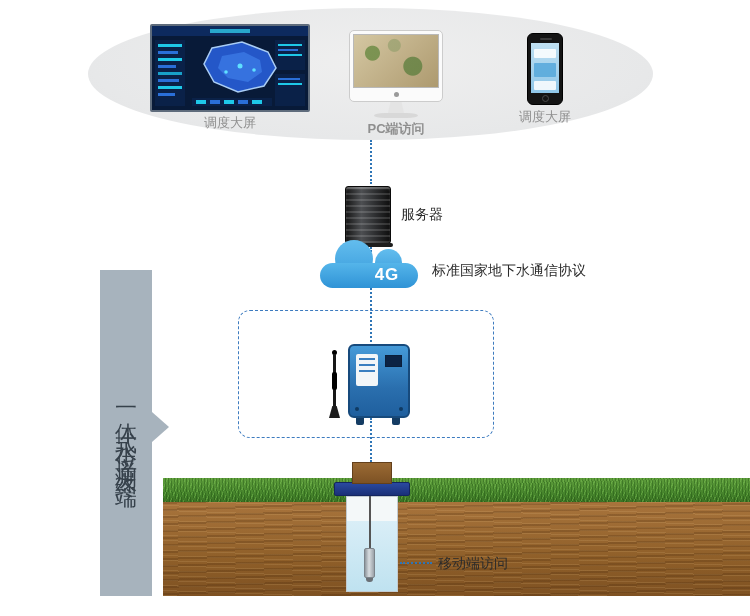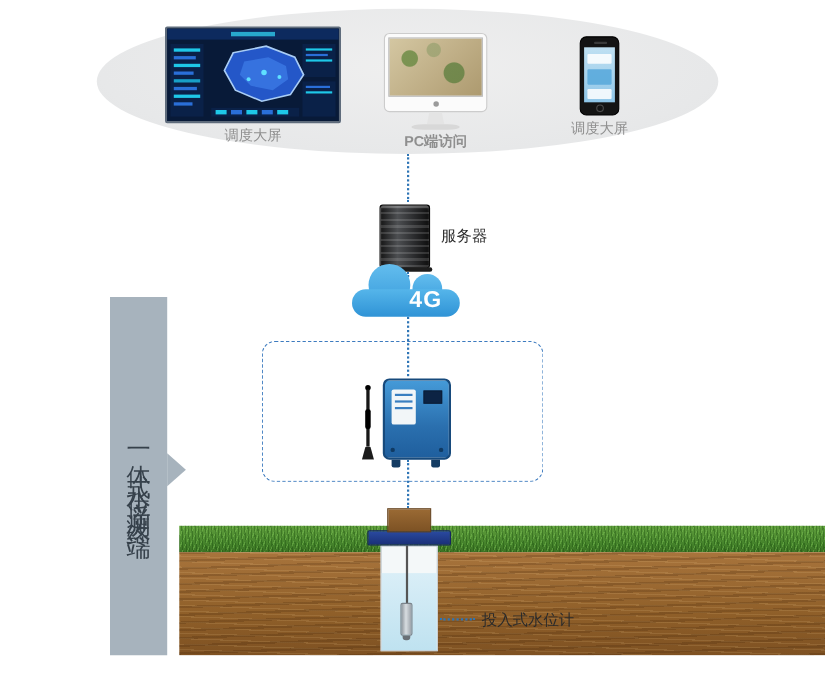--- a/index.html
+++ b/index.html
@@ -57,21 +57,21 @@
 
   
   .cloud { position:absolute; left:320px; top:250px; width:98px; height:40px; }
   .cloud-body { position:absolute; left:0; bottom:2px; width:98px; height:25px;
     background:linear-gradient(180deg,#55b5ea,#2f93d6); border-radius:13px; }
   .cloud-bump1 { position:absolute; left:15px; bottom:12px; width:38px; height:38px; border-radius:50%;
     background:linear-gradient(180deg,#63bdee,#3a9ddc); }
   .cloud-bump2 { position:absolute; right:16px; bottom:14px; width:27px; height:27px; border-radius:50%;
     background:linear-gradient(180deg,#63bdee,#3a9ddc); }
   .cloud-text { position:absolute; left:0; bottom:5px; width:98px; text-align:center;
-    color:#ffffff; font-size:21px; font-weight:bold; letter-spacing:1px;padding-left:36px; }
+    color:#ffffff; font-size:17px; font-weight:bold; letter-spacing:1px;padding-left:36px; }
 
   
   .dashed-box { position:absolute; left:238px; top:310px; width:256px; height:128px;
     border:1px dashed #3d7bbf; border-radius:12px; }
 
   
   .rtu { position:absolute; left:348px; top:344px; width:62px; height:74px;
     background:linear-gradient(180deg,#459ad8,#2a6fae 60%,#1f5f9e); border:2px solid #174a7c; border-radius:6px; }
   .rtu-panel { position:absolute; left:6px; top:8px; width:22px; height:32px; background:#f2f6f8; border-radius:2px; }
   .rtu-panel i { display:block; height:2px; margin:4px 3px 0; background:#3a7fc0; }
@@ -196,20 +196,21 @@
   <div class="server"></div>
   <div class="server-foot"></div>
   <div class="text-label" style="left:401px; top:206px;">服务器</div>
 
   <div class="cloud">
     <div class="cloud-bump1"></div>
     <div class="cloud-bump2"></div>
     <div class="cloud-body"></div>
     <div class="cloud-text">4G</div>
   </div>
+  <div class="text-label" style="left:432px; top:262px;">标准国家地下水通信协议</div>
 
   <div class="dashed-box"></div>
 
   <div class="antenna-tip"></div>
   <div class="antenna-rod"></div>
   <div class="antenna-mid"></div>
   <div class="antenna-base"></div>
   <div class="rtu">
     <div class="rtu-panel">
         <i></i>
@@ -236,15 +237,15 @@
 
   <div class="well-shaft">
     <div class="well-water"></div>
   </div>
   <div class="sensor-cable"></div>
   <div class="sensor"></div>
   <div class="sensor-tip"></div>
   <div class="well-head"></div>
   <div class="well-cap"></div>
   <div class="sensor-leader"></div>
-  <div class="text-label" style="left:438px; top:555px;">投入式水位计</div>
+  <div class="text-label" style="left:438px; top:555px;">移动端访问</div>
 
 </div>
 
 </body></html>

